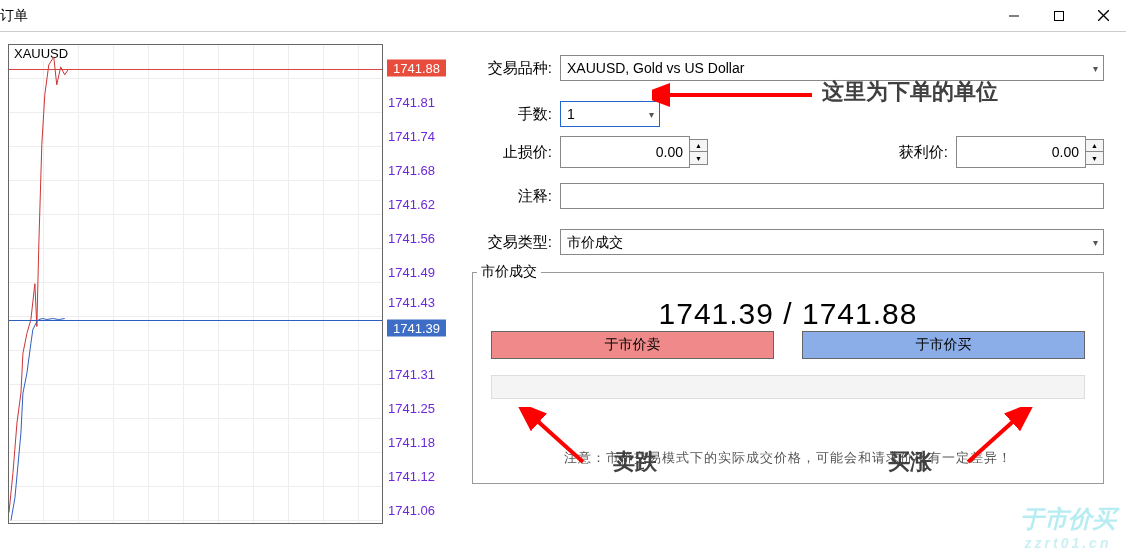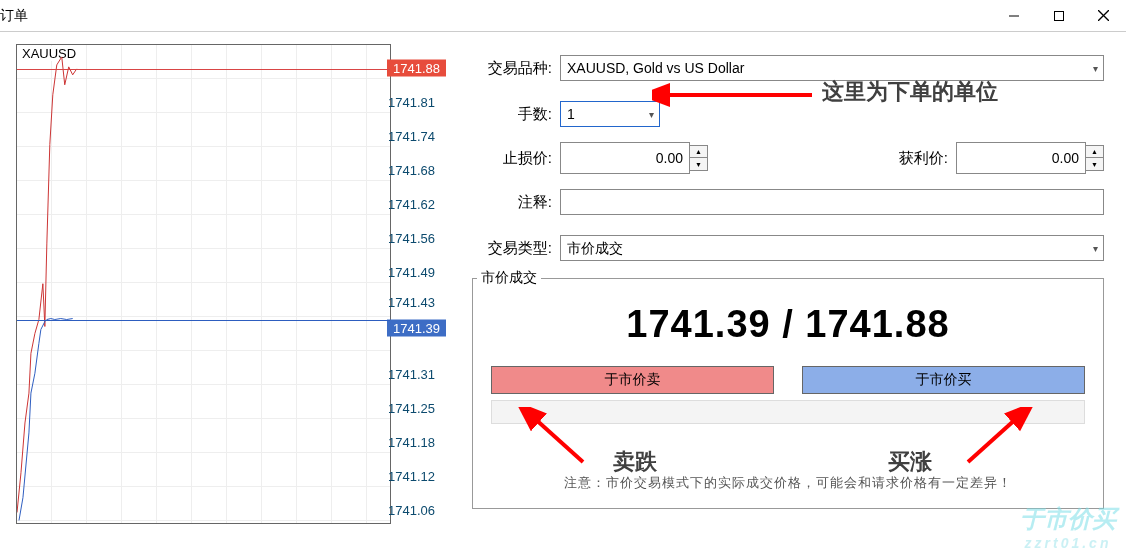--- a/index.html
+++ b/index.html
@@ -5,57 +5,57 @@
     * { margin: 0; padding: 0; box-sizing: border-box; font-family: "Microsoft YaHei", Arial, sans-serif; }
     body { width: 1126px; height: 553px; background: #fff; overflow: hidden; }
     
     .titlebar { height: 32px; display: flex; align-items: center; padding: 0 0; border-bottom: 1px solid #ccc; }
     .titlebar-text { font-size: 14px; flex: 1; }
     .win-controls { display: flex; gap: 0; }
     .win-btn { width: 45px; height: 30px; display: flex; align-items: center; justify-content: center; cursor: pointer; }
     
     .main { display: flex; height: calc(100% - 32px); }
     
-    .chart-area { width: 458px; padding: 12px 0 0 16px; position: relative; }
+    .chart-area { width: 458px; padding: 12px 0 0 8px; position: relative; }
     .chart-box { width: 375px; height: 480px; border: 1px solid #666; position: relative; background: #fff; background-image: repeating-linear-gradient(to right, transparent, transparent 34px, #eee 34px, #eee 35px), repeating-linear-gradient(to bottom, transparent, transparent 33px, #eee 33px, #eee 34px); }
     .chart-label { position: absolute; top: 1px; left: 3px; font-size: 13px; background: #fff; padding: 0 2px; }
     .chart-line-blue { position: absolute; left: 0; right: 0; height: 1px; background: #2d5dbf; top: 275px; z-index: 2; }
     .chart-line-red { position: absolute; left: 0; right: 0; height: 1px; background: #d94545; top: 24px; z-index: 2; }
     .chart-svg { position: absolute; inset: 0; z-index: 1; }
     .y-axis { position: absolute; left: 388px; top: 12px; height: 480px; width: 70px; }
-    .y-tick { position: absolute; font-size: 13px; color: #0c4a6e; transform: translateY(-50%); }
+    .y-tick { position: absolute; font-size: 13px; color: #6d28d9; transform: translateY(-50%); }
     .price-tag { position: absolute; font-size: 13px; color: #fff; padding: 1px 6px; transform: translateY(-50%); left: 387px; }
     .price-tag.red { background: #e74c3c; }
     .price-tag.blue { background: #3d6dc5; }
     
     .form-area { flex: 1; padding: 18px 22px 10px 14px; position: relative; }
     .form-row { display: flex; align-items: center; margin-bottom: 10px; height: 36px; }
     .form-label { width: 80px; text-align: right; font-size: 15px; margin-right: 8px; }
     .form-select { flex: 1; height: 26px; border: 1px solid #888; font-size: 14px; padding: 0 28px 0 6px; background: #fff; appearance: none; position: relative; }
     .select-wrap { position: relative; flex: 1; display: flex; }
     .select-arrow { position: absolute; right: 6px; top: 50%; transform: translateY(-50%); pointer-events: none; font-size: 10px; color: #555; }
     .lots-input { width: 100px; height: 26px; border: 1px solid #2266cc; font-size: 14px; padding: 0 22px 0 6px; }
     .spin-input { width: 130px; height: 26px; border: 1px solid #888; font-size: 14px; text-align: right; padding: 15px 6px; }
     .spin-btns { width: 18px; height: 26px; border: 1px solid #888; border-left: 0; display: flex; flex-direction: column; }
     .spin-btn { height: 50%; display: flex; align-items: center; justify-content: center; font-size: 7px; background: #f5f5f5; cursor: pointer; border-bottom: 1px solid #888; }
     .spin-btn:last-child { border-bottom: 0; }
     .comment-input { flex: 1; height: 26px; border: 1px solid #888; font-size: 14px; padding: 0 6px; }
     
-    .sl-tp-row { display: flex; align-items: flex-start; margin-bottom: 16px; height: 26px; }
+    .sl-tp-row { display: flex; align-items: flex-end; margin-bottom: 10px; height: 26px; }
     .sl-group { display: flex; align-items: center; }
     .tp-group { display: flex; align-items: center; margin-left: auto; }
     .st-label { font-size: 15px; margin-right: 8px; }
     
     .annotation-red { position: absolute; color: #404040; font-size: 22px; font-weight: bold; }
     .arrow-svg { position: absolute; pointer-events: none; }
     
     .market-box { border: 1px solid #999; margin-top: 12px; padding: 24px 18px 16px 18px; position: relative; }
     .market-legend { position: absolute; top: -10px; left: 4px; background: #fff; padding: 0 4px; font-size: 14px; }
-    .price-display { text-align: center; font-size: 38px; font-weight: 700; letter-spacing: 1px; margin-bottom: 20px; }
-    .btn-row { display: flex; gap: 28px; margin-bottom: 6px; }
+    .price-display { text-align: center; font-size: 30px; font-weight: 400; letter-spacing: 1px; }
+    .btn-row { display: flex; gap: 28px; margin-bottom: 16px; }
     .trade-btn { flex: 1; height: 28px; border: 1px solid #666; font-size: 14px; cursor: pointer; }
     .trade-btn.sell { background: #f08a8a; }
     .trade-btn.buy { background: #8caee8; }
     .gray-bar { height: 24px; background: #f4f4f4; border: 1px solid #ddd; margin-bottom: 50px; }
     .notice { font-size: 13px; color: #555; text-align: center; letter-spacing: 1px; }
     
     .watermark { position: absolute; right: 10px; bottom: 2px; font-size: 24px; color: #7edfe8; opacity: 0.55; font-style: italic; font-weight: bold; pointer-events: none; text-align: center; }
     .watermark small { display: block; font-size: 14px; letter-spacing: 3px; color: #a0e5ec; }
   </style>
 </head>

